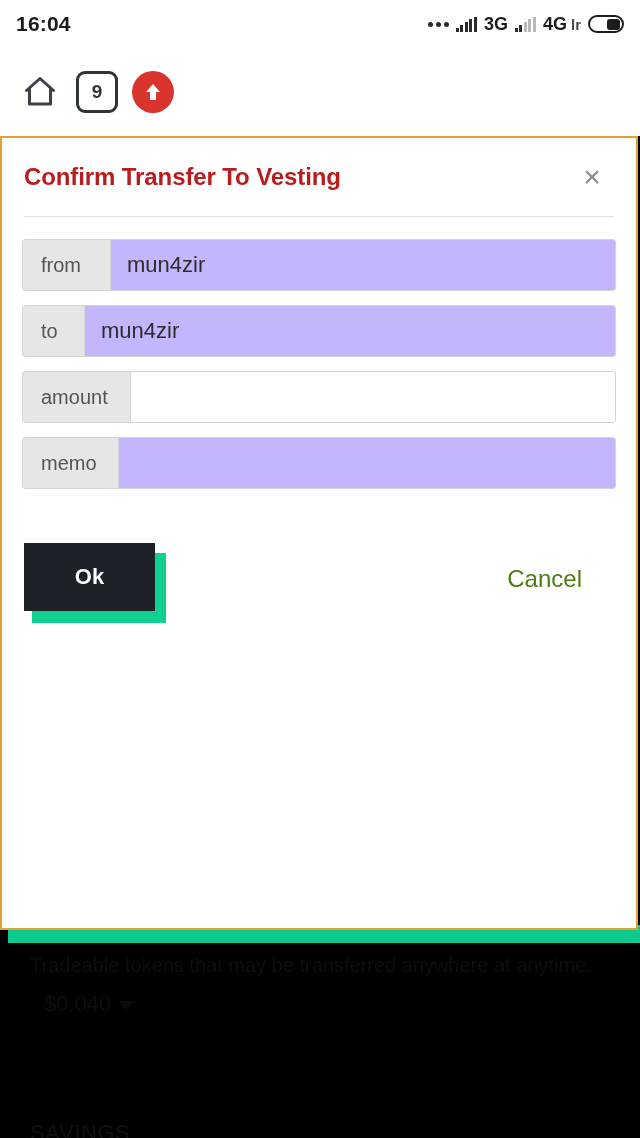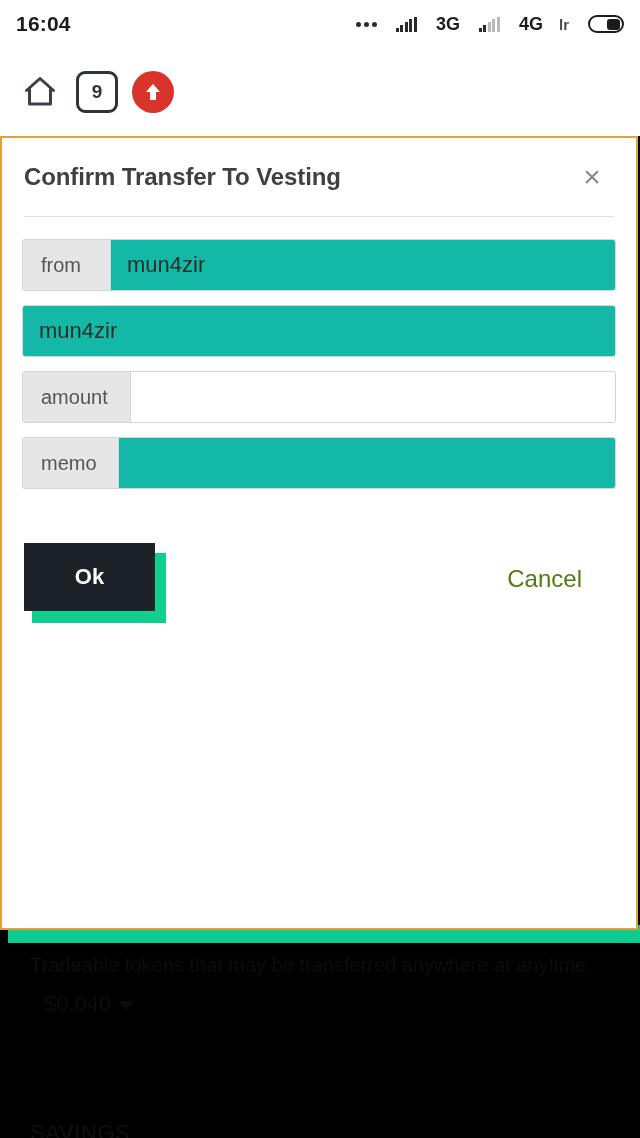--- a/index.html
+++ b/index.html
@@ -11,21 +11,21 @@
   }
   #screen { position:relative; width:640px; height:906px; background:#ffffff; }
 
   
   .statusbar {
     position:absolute; top:0; left:0; width:640px; height:48px;
     background:#ffffff; display:flex; align-items:center;
     justify-content:space-between; padding:0 16px;
   }
   .clock { font-size:21px; font-weight:bold; color:#1c1c1c; letter-spacing:.2px; }
-  .status-icons { display:flex; align-items:center; gap:19px; }
+  .status-icons { display:flex; align-items:center; gap:7px; }
   .dots { display:flex; gap:3px; align-items:center; }
   .dots i { width:5px; height:5px; border-radius:50%; background:#2b2b2b; display:block; }
   .bars { display:flex; align-items:flex-end; gap:1.5px; height:15px; }
   .bars i { width:3px; background:#2b2b2b; display:block; }
   .bars i:nth-child(1){height:4px;} .bars i:nth-child(2){height:7px;}
   .bars i:nth-child(3){height:10px;} .bars i:nth-child(4){height:13px;}
   .bars i:nth-child(5){height:15px;}
   .bars.faint i:nth-child(3), .bars.faint i:nth-child(4), .bars.faint i:nth-child(5){ background:#b9b9b9; }
   .net { font-size:18px; font-weight:bold; color:#1c1c1c; }
   .netsub { font-size:15px; font-weight:bold; color:#4a4a4a; margin-left:-3px; }
@@ -87,39 +87,39 @@
   
   .dialog {
     position:absolute; top:136px; left:0; width:638px; height:794px;
     background:#ffffff; border:2px solid #e0a235; border-top-width:2px;
     overflow:hidden;
   }
   .dialog-head {
     height:78px; display:flex; align-items:center; justify-content:space-between;
     padding:0 24px 0 22px;
   }
-  .dialog-title { font-size:24px; font-weight:bold; color:#404040; letter-spacing:-.1px; }
+  .dialog-title { font-size:24px; font-weight:bold; color:#b91c1c; letter-spacing:-.1px; }
   .close-x {
     width:40px; height:40px; display:flex; align-items:center; justify-content:center;
     color:#8a8a8a; font-size:30px; line-height:1; font-weight:300;
   }
   .divider { height:1px; background:#e2e2e2; margin:0 22px; }
 
   .fields { padding:22px 20px 0 20px; }
   .field {
     display:flex; align-items:stretch; height:52px; margin-bottom:14px;
     border:1px solid #d5d5d5; border-radius:3px; overflow:hidden;
   }
   .field-label {
     background:#e6e6e6; color:#555; font-size:20px;
     display:flex; align-items:center; padding:16px 18px;
     border-right:1px solid #d5d5d5; flex:0 0 auto; white-space:nowrap;
   }
   .field-value {
-    background:#14b8a6; color:#2d2d2d; font-size:22px;
+    background:#c4b5fd; color:#2d2d2d; font-size:22px;
     display:flex; align-items:center; padding:0 16px; flex:1 1 auto;
     overflow:hidden; white-space:nowrap;
   }
 
   .actions {
     display:flex; align-items:center; justify-content:space-between;
     padding:40px 24px 0 22px;
   }
   .ok-wrap { position:relative; width:134px; height:72px; }
   .ok-shadow {
@@ -214,20 +214,21 @@
     <div class="divider"></div>
 
     <div class="fields">
 
       <div class="field">
         <div class="field-label" style="min-width:88px;">from</div>
         <div class="field-value">mun4zir</div>
       </div>
 
       <div class="field">
+        <div class="field-label" style="min-width:62px;">to</div>
         <div class="field-value">mun4zir</div>
       </div>
 
       <div class="field">
         <div class="field-label" style="min-width:108px;">amount</div>
       </div>
 
       <div class="field">
         <div class="field-label" style="min-width:96px;">memo</div>
         <div class="field-value"></div>

